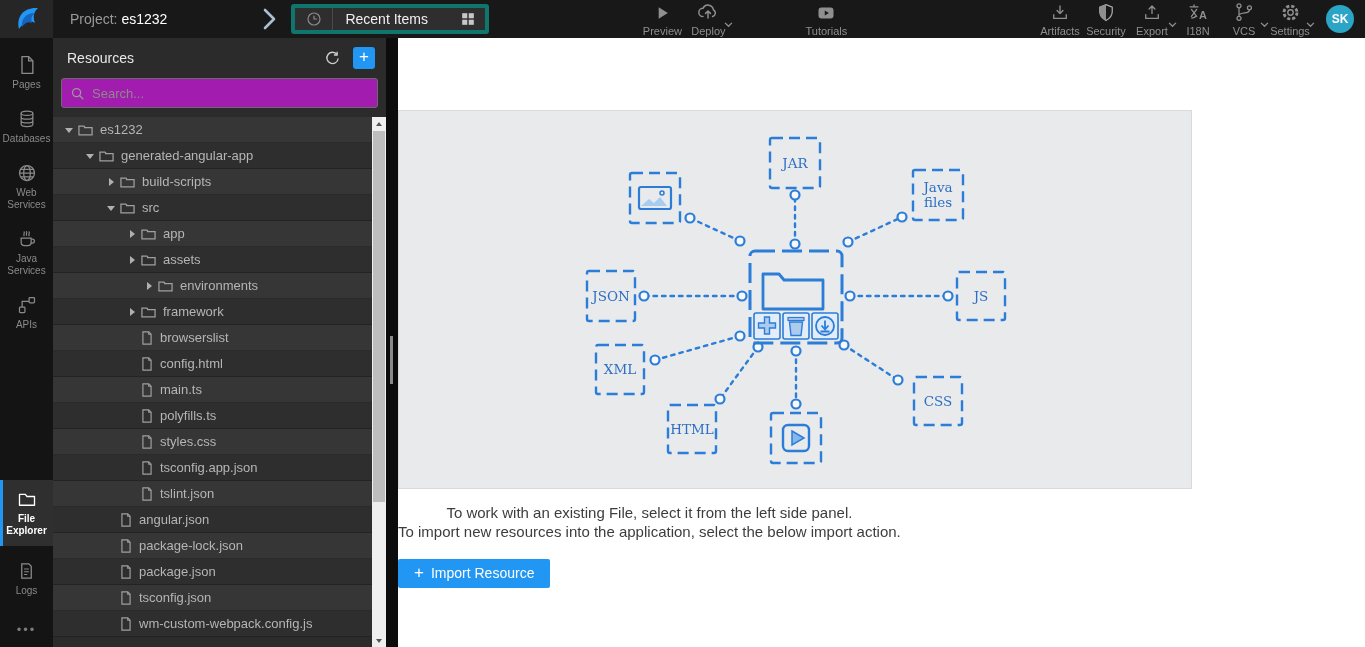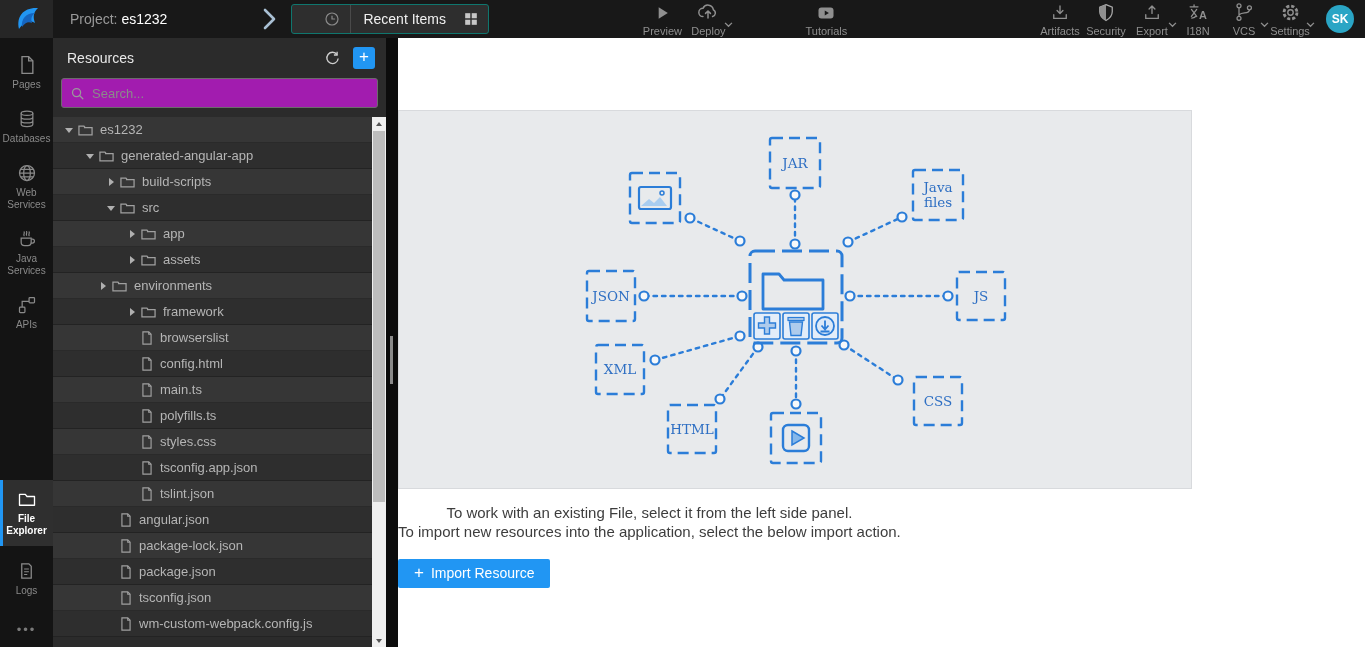--- a/index.html
+++ b/index.html
@@ -12,21 +12,21 @@
     font-family:"Liberation Sans",sans-serif;}
   .app{width:1365px;height:647px;display:flex;flex-direction:column;}
 
   
   .topbar{height:38px;flex:none;background:var(--bar);display:flex;align-items:center;color:#fff;}
   .logo-tile{width:53px;height:45px;background:var(--tile);display:flex;align-items:center;justify-content:center;flex:none;}
   .proj{margin-left:17px;font-size:14px;white-space:nowrap;}
   .proj .plabel{color:#9a9a9a;}
   .proj .pname{color:#fff;margin-left:4px;}
   .big-chev{margin-left:95px;display:flex;align-items:center;}
-  .recent-box{margin-left:14px;height:30px;display:flex;align-items:center;background:#2e2e2e;border:1px solid #0f766e;border-radius:3px;width:198px;padding-left:21px;}
+  .recent-box{margin-left:14px;height:30px;display:flex;align-items:center;background:#2e2e2e;border:4px solid #0f766e;border-radius:3px;width:198px;}
   .recent-hist{width:38px;height:100%;display:flex;align-items:center;justify-content:center;border-right:1px solid #4a4a4a;}
   .recent-label{flex:1;font-size:14px;color:#f0f0f0;padding-left:12px;}
   .recent-grid{width:34px;display:flex;align-items:center;justify-content:center;}
   .tb-item{display:flex;flex-direction:column;align-items:center;justify-content:center;min-width:46px;height:45px;cursor:pointer;position:relative;padding:3px 2px 4px;}
   .tb-item .tb-icon{height:22px;display:flex;align-items:flex-end;justify-content:center;}
   .tb-item .tb-label{font-size:11px;color:var(--tbtxt);margin-top:2px;white-space:nowrap;}
   .tb-caret{position:absolute;right:-2px;top:17px;}
   .sp150{width:150px;flex:none;}
   .sp72{width:72px;flex:none;}
   .flex1{flex:1;}
@@ -362,21 +362,21 @@
             </div>
             <div class="tree-row even" style="padding-left: 73px;">
               <span class="caret right"></span>
               <span class="tree-ico">
                 <svg width="15" height="13" viewBox="0 0 24 20">
                   <path d="M1.5 4.5 h8 l2 2.5 h11 V18.5 H1.5 Z M9.5 7 h13" fill="none" stroke="#a0a0a0" stroke-width="2"></path>
                 </svg>
               </span>
               <span>assets</span>
             </div>
-            <div class="tree-row odd" style="padding-left: 44px;">
+            <div class="tree-row odd" style="padding-left: 90px;">
               <span class="caret right"></span>
               <span class="tree-ico">
                 <svg width="15" height="13" viewBox="0 0 24 20">
                   <path d="M1.5 4.5 h8 l2 2.5 h11 V18.5 H1.5 Z M9.5 7 h13" fill="none" stroke="#a0a0a0" stroke-width="2"></path>
                 </svg>
               </span>
               <span>environments</span>
             </div>
             <div class="tree-row even" style="padding-left: 73px;">
               <span class="caret right"></span>

